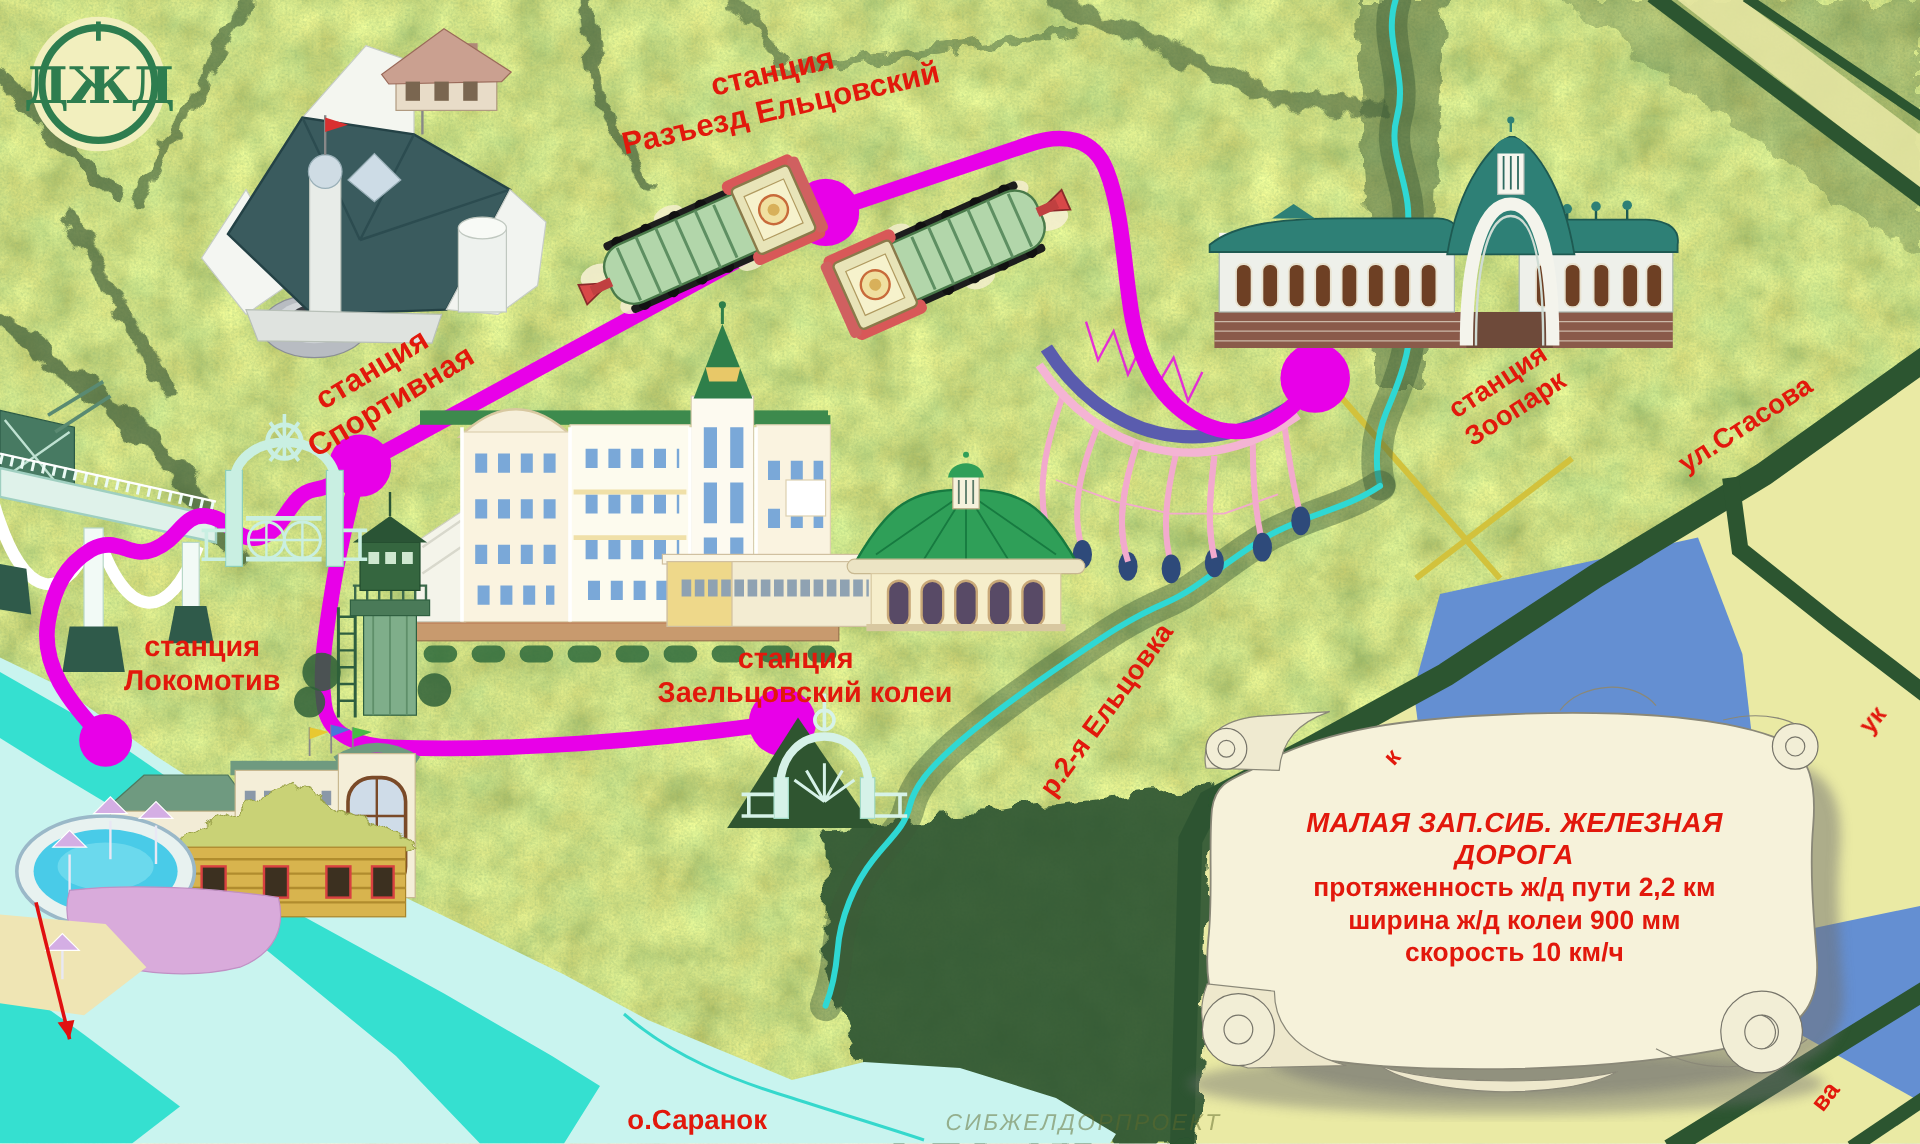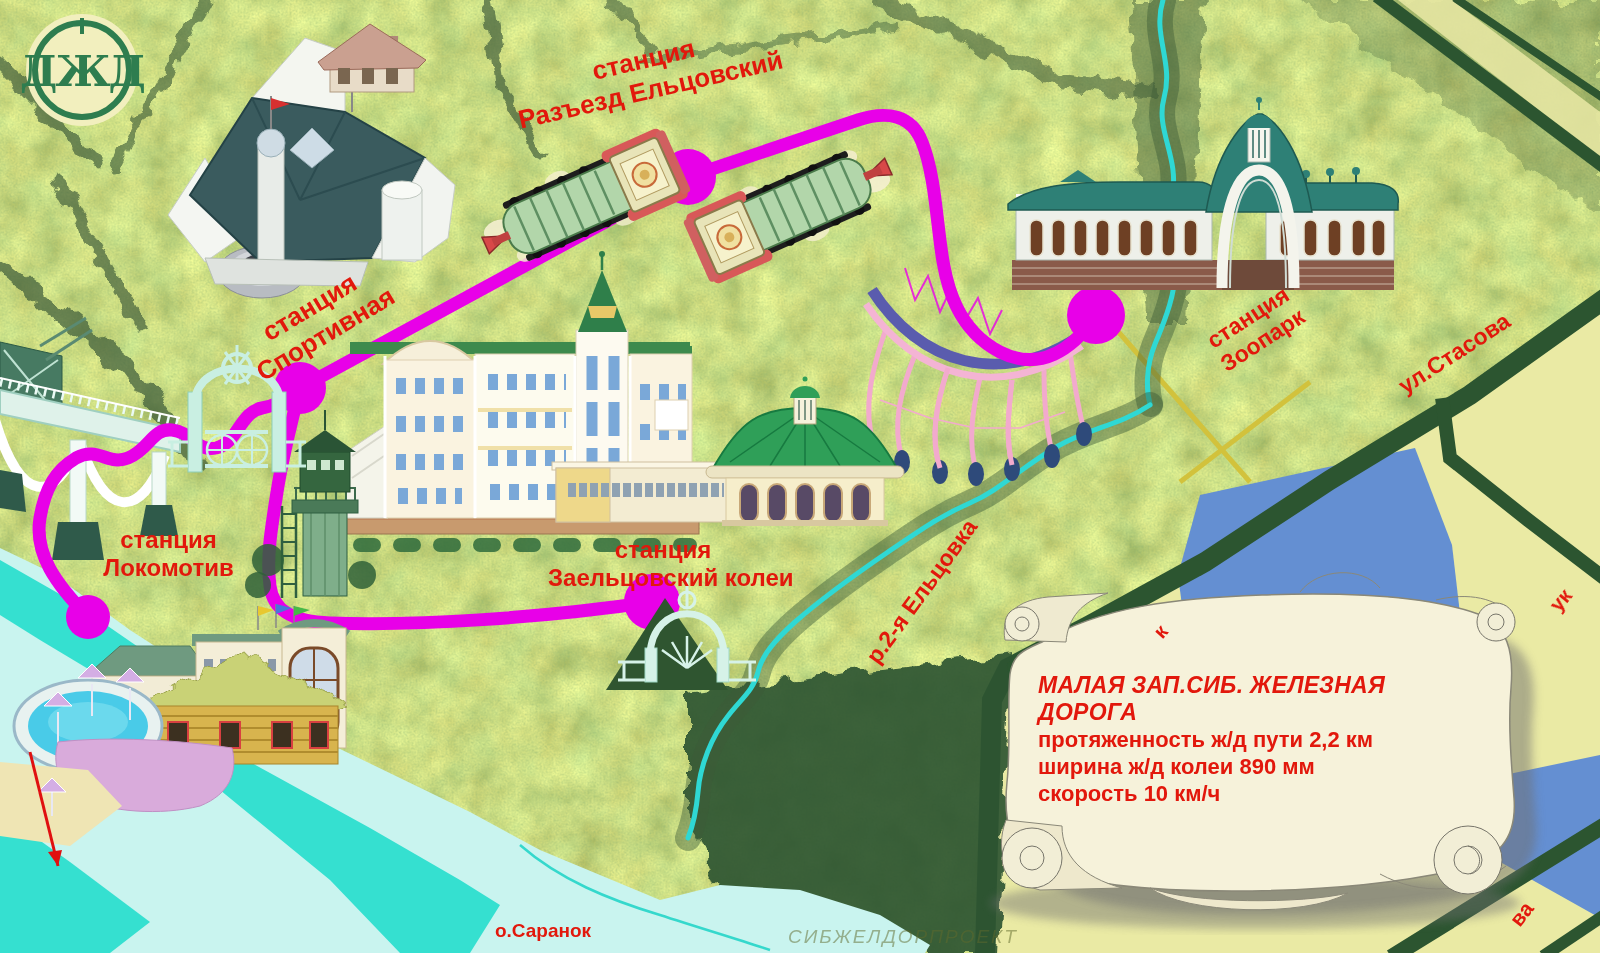--- a/index.html
+++ b/index.html
@@ -8,25 +8,25 @@
   .stage svg{position:absolute;left:0;top:0;}
   .lbl{position:absolute;font-weight:bold;color:var(--label_red,#e2180c);
        text-align:center;line-height:1.18;white-space:nowrap;}
   .lbl-razezd{left:502px;top:44px;width:290px;transform:rotate(-13deg);font-size:26px;}
   .lbl-sport{left:200px;top:290px;width:235px;transform:rotate(-31deg);font-size:26px;}
   .lbl-zoo{left:1158px;top:302px;width:195px;transform:rotate(-33deg);font-size:23px;}
   .lbl-stasova{left:1352px;top:340px;width:205px;transform:rotate(-33deg);font-size:23px;}
   .lbl-loko{left:96px;top:526px;width:145px;font-size:24px;}
   .lbl-zael{left:548px;top:536px;width:230px;font-size:24px;}
   .lbl-yelts{left:822px;top:578px;width:200px;transform:rotate(-54deg);font-size:23px;}
-  .lbl-saranok{left:478px;top:920px;width:130px;font-size:19px;}
+  .lbl-saranok{left:516px;top:920px;width:130px;font-size:23px;}
   .lbl-uk{left:1536px;top:588px;width:50px;transform:rotate(-50deg);font-size:21px;}
   .lbl-k{left:1146px;top:620px;width:30px;transform:rotate(-48deg);font-size:20px;}
   .lbl-va{left:1500px;top:902px;width:44px;transform:rotate(-52deg);font-size:21px;}
-  .scroll-text{position:absolute;left:1038px;top:672px;width:448px;
+  .scroll-text{position:absolute;left:1038px;top:672px;width:448px;text-align:center;
        color:var(--label_red,#e2180c);font-weight:bold;font-size:22px;line-height:27px;}
   .scroll-title{font-style:italic;font-size:23px;letter-spacing:.3px;}
   .watermark{position:absolute;left:788px;top:926px;font-weight:normal;font-style:italic;
        font-size:19px;letter-spacing:2px;color:rgba(96,106,44,0.5);}
   .route{stroke:var(--route,#e800e8);fill:none;stroke-width:13;stroke-linecap:round;}
   .dot{fill:var(--route,#e800e8);}
   .stream{stroke:var(--stream,#2fd8d4);fill:none;stroke-width:5;stroke-linecap:round;}
   .stream-under{stroke:#3c5c38;fill:none;stroke-width:26;stroke-linecap:round;opacity:.45;}
   .road{stroke:var(--road_green,#2c5530);fill:none;stroke-linecap:square;}
 </style>
@@ -466,18 +466,18 @@
   <div class="lbl lbl-stasova">ул.Стасова</div>
   <div class="lbl lbl-yelts">р.2-я Ельцовка</div>
   <div class="lbl lbl-saranok">о.Саранок</div>
   <div class="lbl lbl-uk">ук</div>
   <div class="lbl lbl-k">к</div>
   <div class="lbl lbl-va">ва</div>
 
   <div class="scroll-text">
     <div class="scroll-title">МАЛАЯ  ЗАП.СИБ. ЖЕЛЕЗНАЯ ДОРОГА</div>
     <div>протяженность  ж/д  пути  2,2 км</div>
-    <div>ширина ж/д колеи 890 мм</div>
+    <div>ширина ж/д колеи 900 мм</div>
     <div>скорость 10 км/ч</div>
   </div>
 
   <div class="watermark">СИБЖЕЛДОРПРОЕКТ</div>
 </div>
 
 </body></html>

